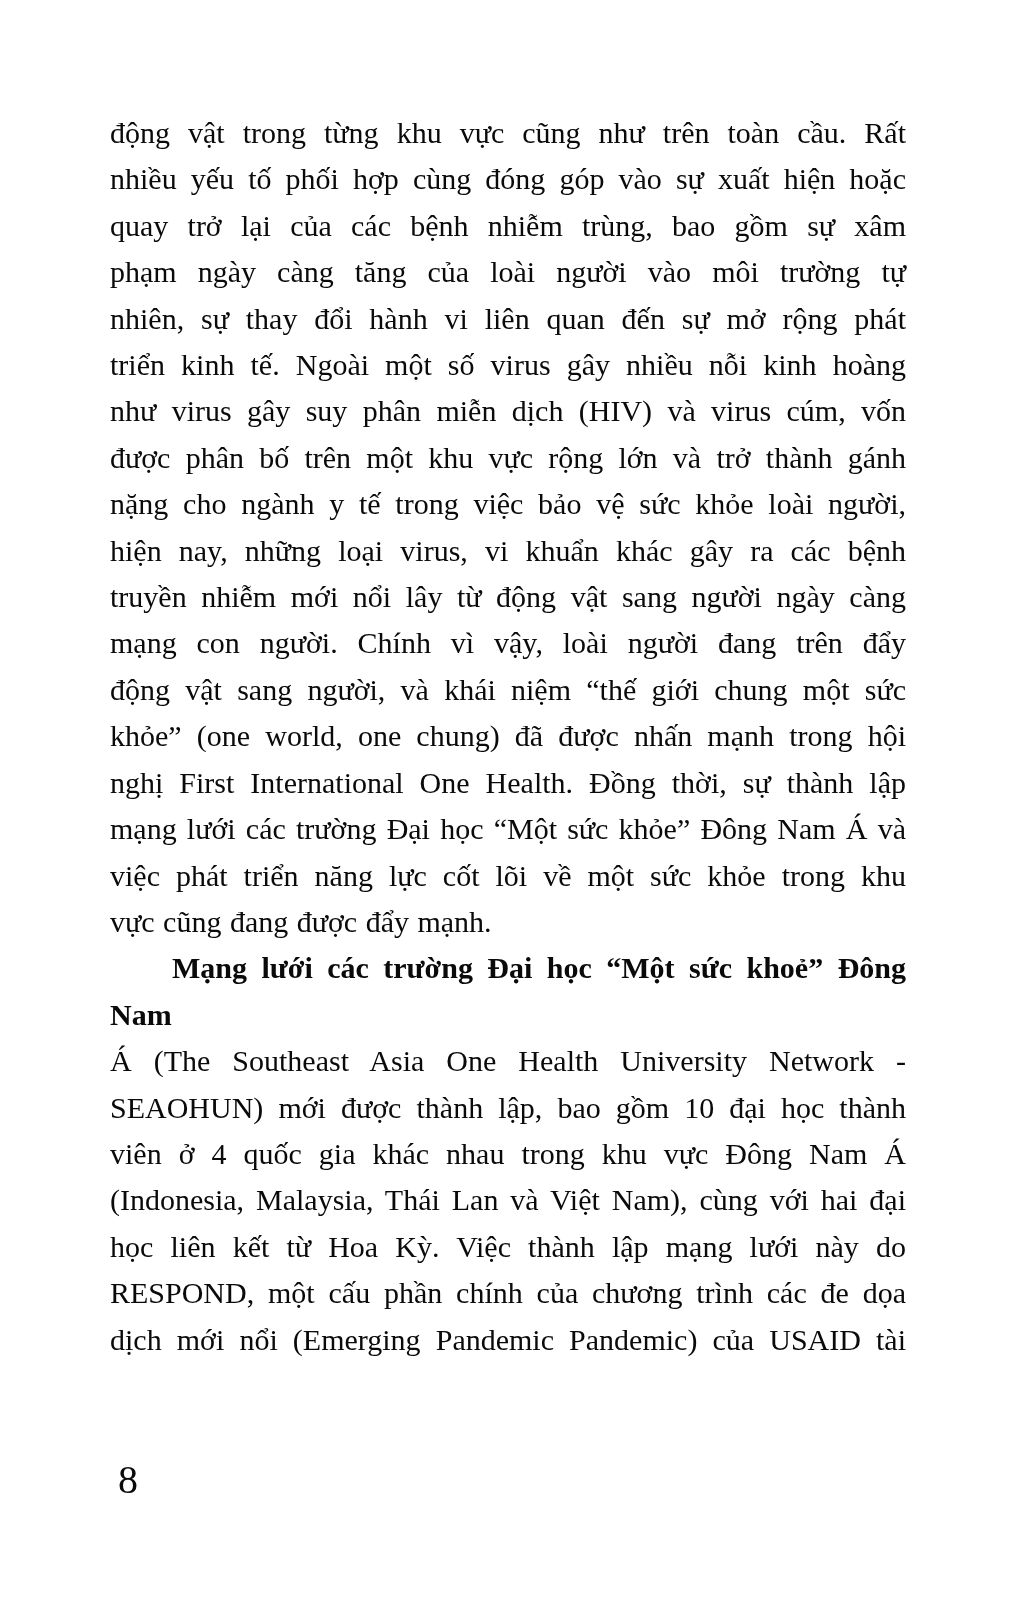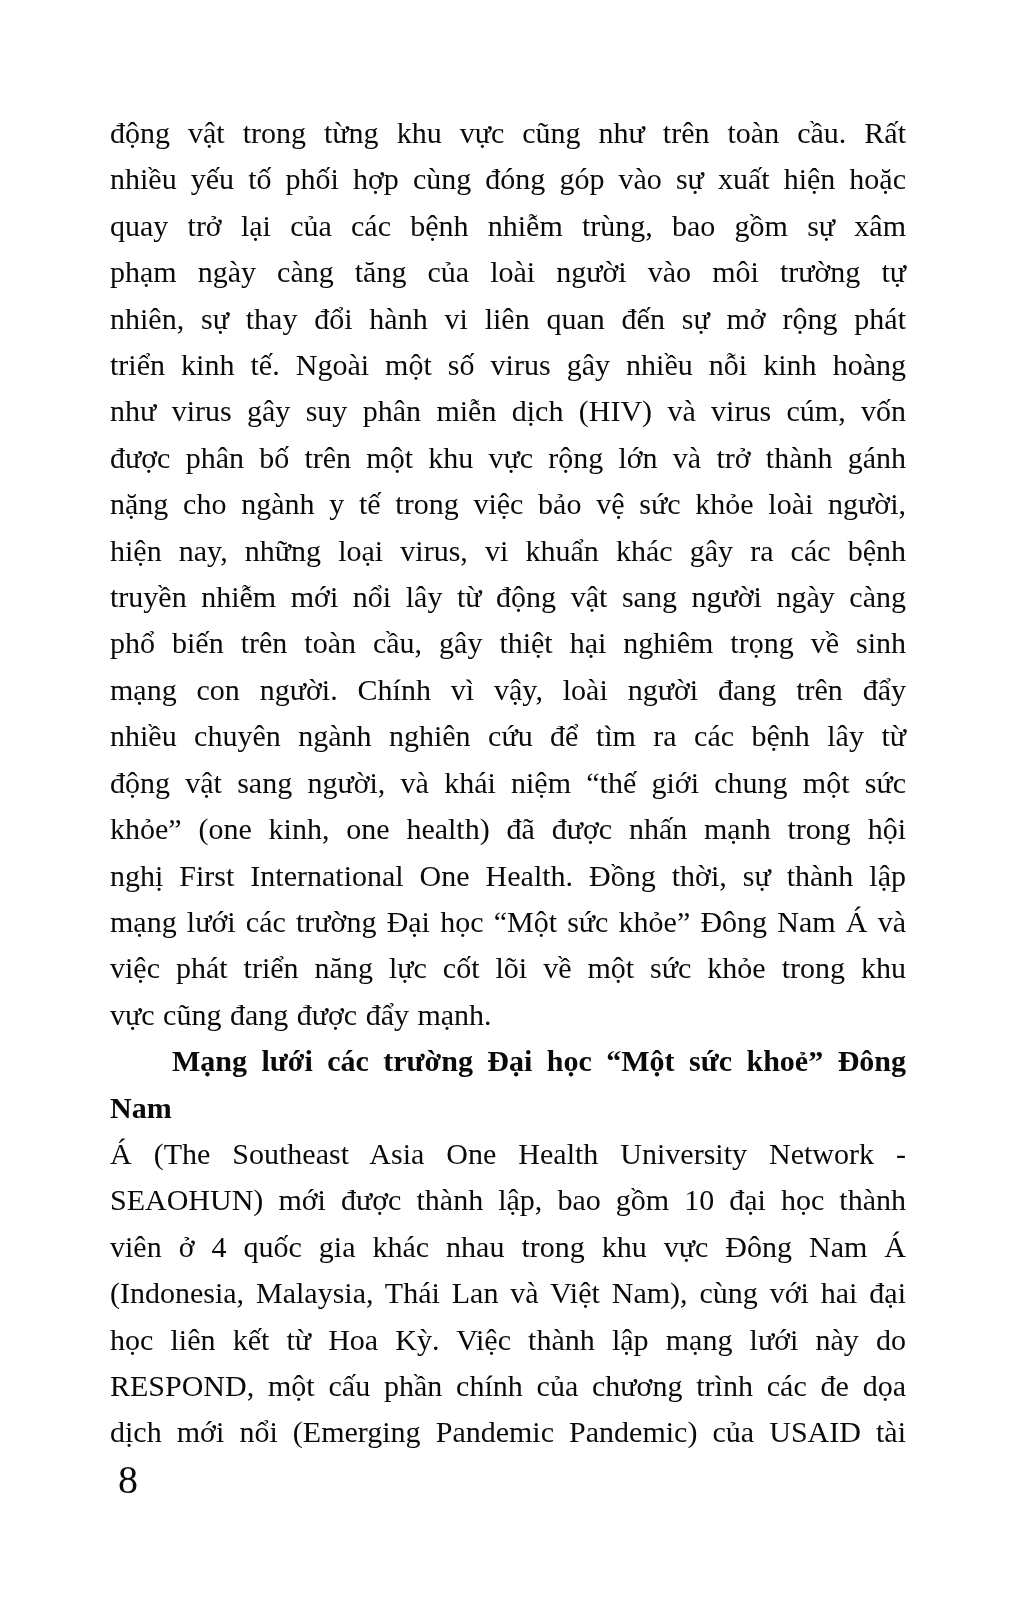--- a/index.html
+++ b/index.html
@@ -62,25 +62,23 @@
       <div class="line">nhiều yếu tố phối hợp cùng đóng góp vào sự xuất hiện hoặc</div>
       <div class="line">quay trở lại của các bệnh nhiễm trùng, bao gồm sự xâm</div>
       <div class="line">phạm ngày càng tăng của loài người vào môi trường tự</div>
       <div class="line">nhiên, sự thay đổi hành vi liên quan đến sự mở rộng phát</div>
       <div class="line">triển kinh tế. Ngoài một số virus gây nhiều nỗi kinh hoàng</div>
       <div class="line">như virus gây suy phân miễn dịch (HIV) và virus cúm, vốn</div>
       <div class="line">được phân bố trên một khu vực rộng lớn và trở thành gánh</div>
       <div class="line">nặng cho ngành y tế trong việc bảo vệ sức khỏe loài người,</div>
       <div class="line">hiện nay, những loại virus, vi khuẩn khác gây ra các bệnh</div>
       <div class="line">truyền nhiễm mới nổi lây từ động vật sang người ngày càng</div>
-      <div class="line">phổ biến trên toàn cầu, gây thiệt hại nghiêm trọng về sinh</div>
       <div class="line">mạng con người. Chính vì vậy, loài người đang trên đẩy</div>
-      <div class="line">nhiều chuyên ngành nghiên cứu để tìm ra các bệnh lây từ</div>
       <div class="line">động vật sang người, và khái niệm “thế giới chung một sức</div>
-      <div class="line">khỏe” (one kinh, one health) đã được nhấn mạnh trong hội</div>
+      <div class="line">khỏe” (one world, one chung) đã được nhấn mạnh trong hội</div>
       <div class="line">nghị First International One Health. Đồng thời, sự thành lập</div>
       <div class="line">mạng lưới các trường Đại học “Một sức khỏe” Đông Nam Á và</div>
       <div class="line">việc phát triển năng lực cốt lõi về một sức khỏe trong khu</div>
       <div class="line last-line">vực cũng đang được đẩy mạnh.</div>
     </div>
 
     <div class="para">
       <div class="line indent">Mạng lưới các trường Đại học “Một sức khoẻ” Đông Nam</div>
       <div class="line">Á (The Southeast Asia One Health University Network -</div>
       <div class="line">SEAOHUN) mới được thành lập, bao gồm 10 đại học thành</div>

